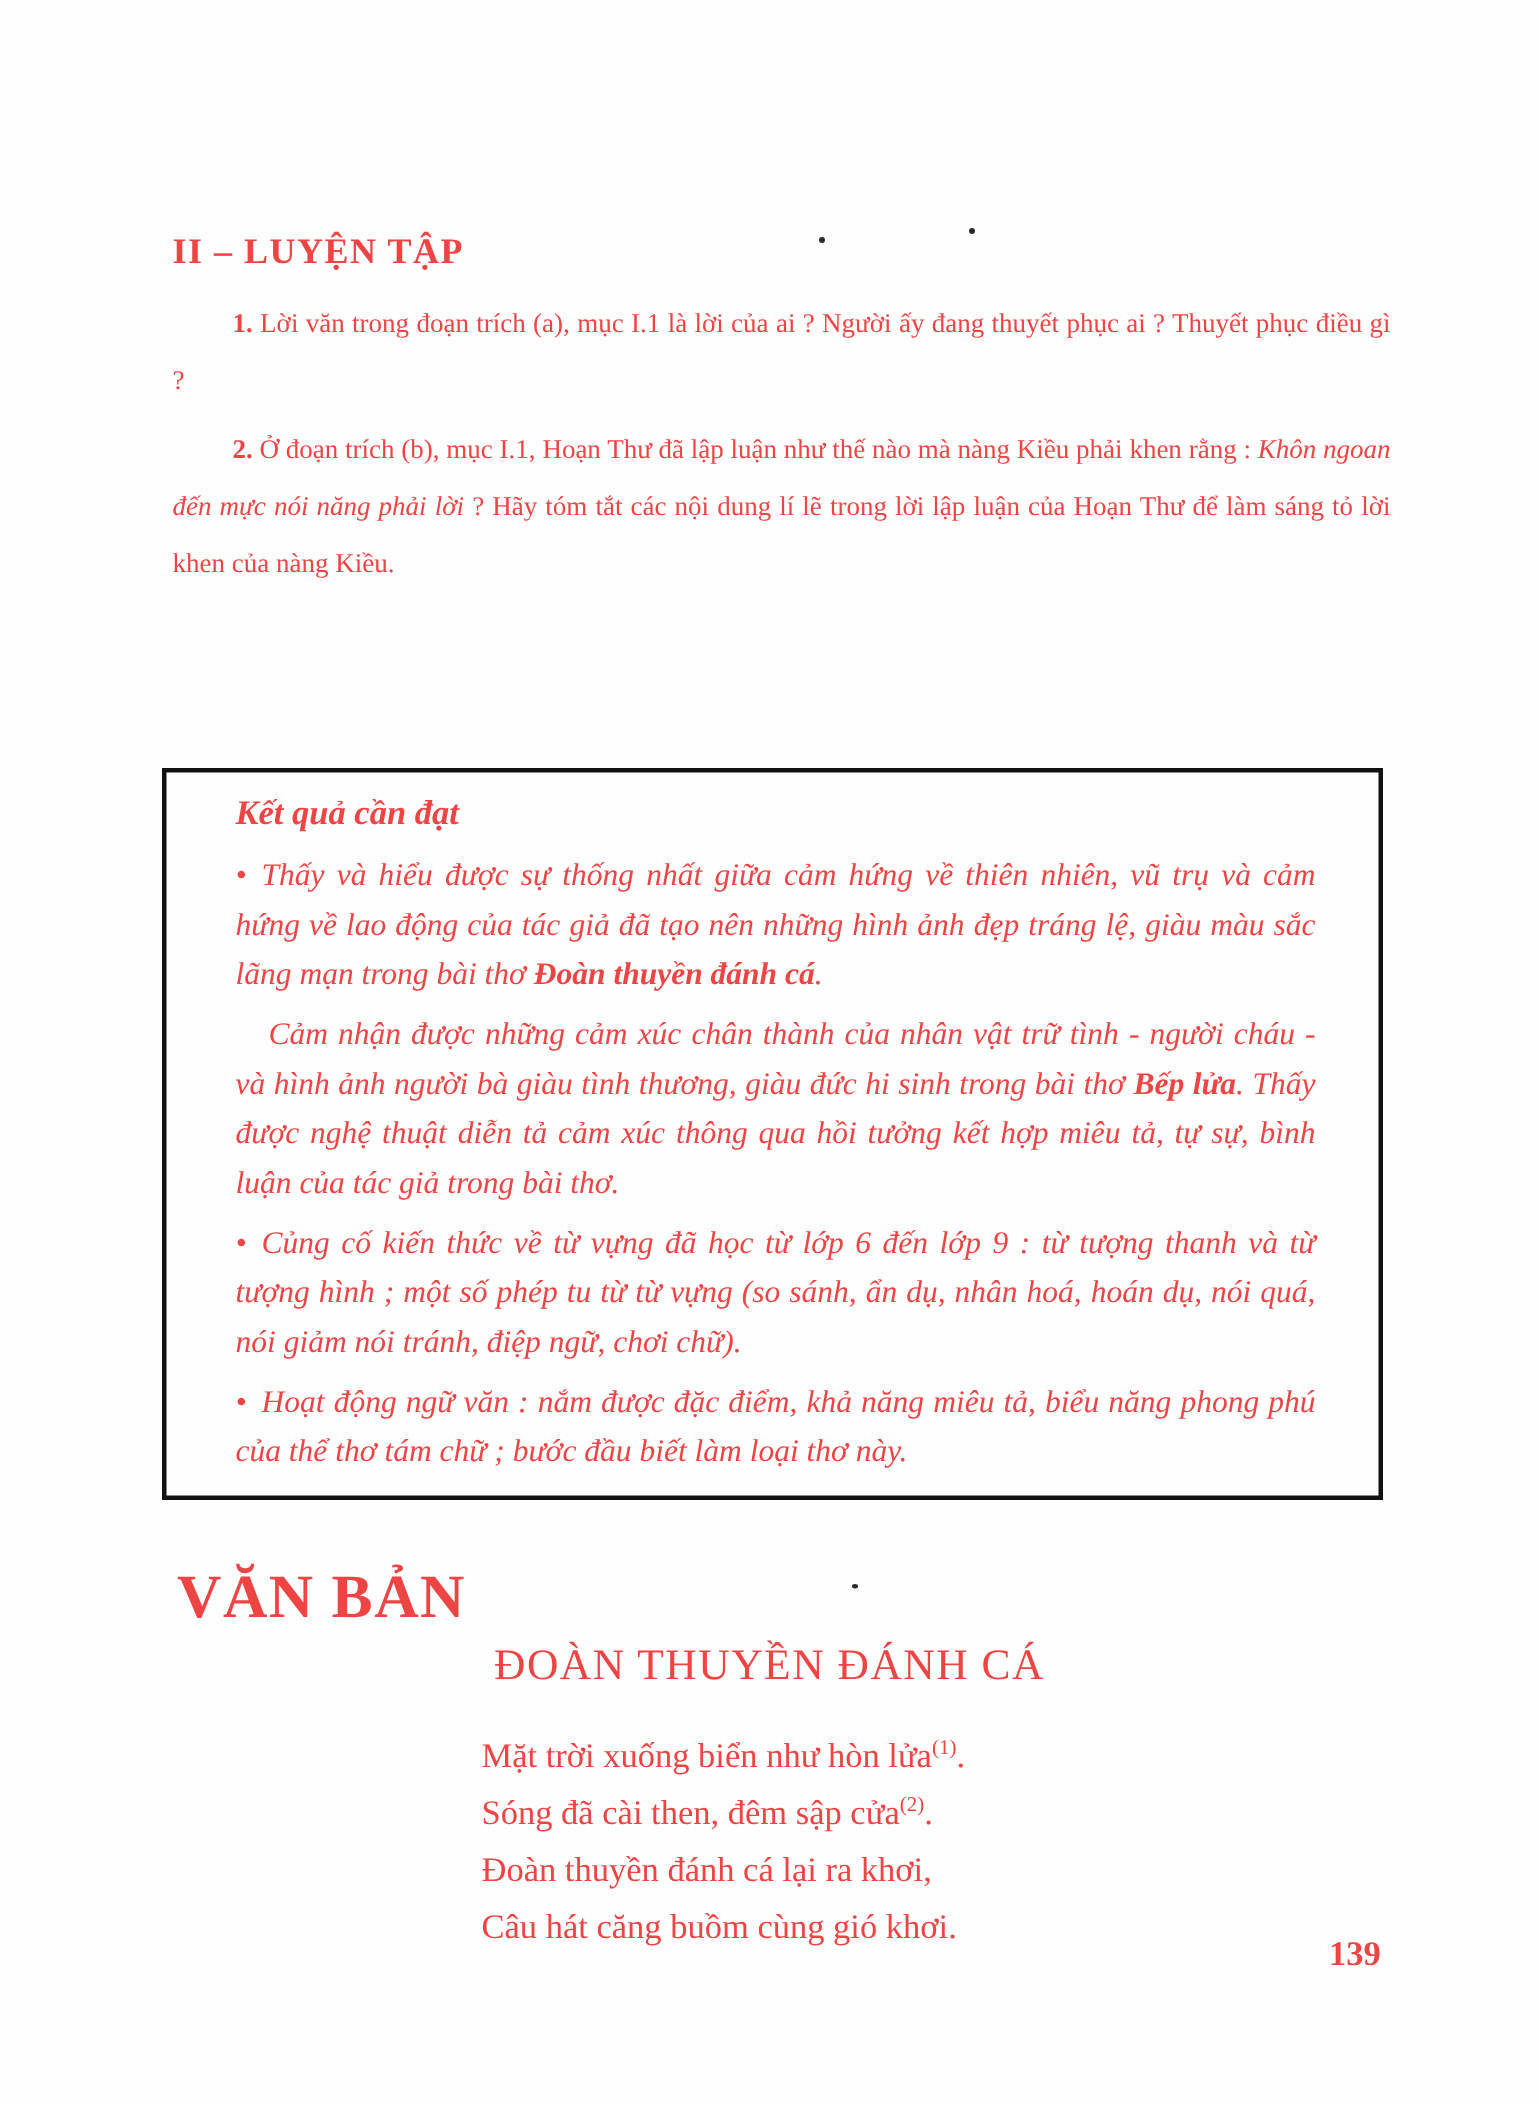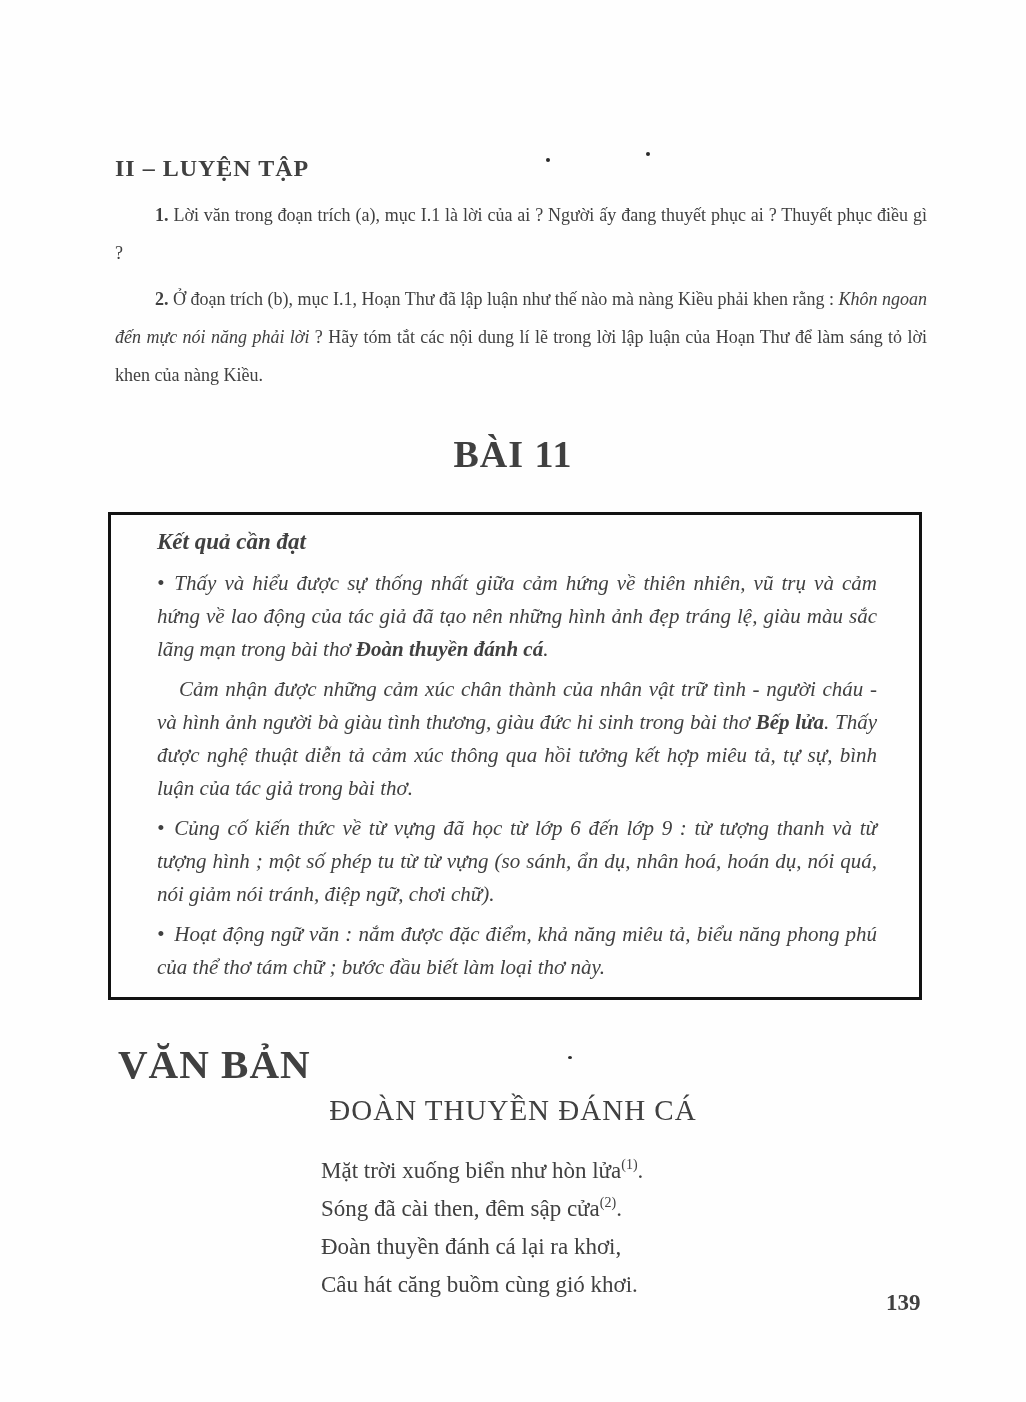--- a/index.html
+++ b/index.html
@@ -1,21 +1,21 @@
 <!DOCTYPE html>
 <html lang="vi"><head>
 <meta charset="utf-8">
 <style>
   html,body{margin:0;padding:0;background:#e8e8e8;}
   .page{
     position:relative;
     width:1026px;height:1402px;
     margin:0 auto;
     background:#fefefe;
-    color:#404040;
+    color:#ef4444;
     font-family:"Liberation Serif","DejaVu Serif",serif;
     overflow:hidden;
   }
   
   .speck{position:absolute;background:#2a2a2a;border-radius:50%;}
   .sp1{left:546px;top:158px;width:4px;height:4px;}
   .sp2{left:646px;top:152px;width:4px;height:4px;}
   .sp3{left:568px;top:1056px;width:4px;3px;height:3px;}
 
   .section-heading{
@@ -87,21 +87,20 @@
   <span class="speck sp2"></span>
   <span class="speck sp3"></span>
 
   <h2 class="section-heading">II – LUYỆN TẬP</h2>
 
   <div class="exercises">
     <p class="exercise"><b class="exnum">1.</b><span> Lời văn trong đoạn trích (a), mục I.1 là lời của ai ? Người ấy đang thuyết phục ai ? Thuyết phục điều gì ?</span></p>
     <p class="exercise"><b class="exnum">2.</b><span> Ở đoạn trích (b), mục I.1, Hoạn Thư đã lập luận như thế nào mà nàng Kiều phải khen rằng : </span><i>Khôn ngoan đến mực nói năng phải lời</i><span> ? Hãy tóm tắt các nội dung lí lẽ trong lời lập luận của Hoạn Thư để làm sáng tỏ lời khen của nàng Kiều.</span></p>
   </div>
 
-  <h1 class="lesson-title">BÀI 11</h1>
 
   <section class="goals-box">
     <h3 class="goals-heading">Kết quả cần đạt</h3>
 
     <p class="goal"><span class="bullet">•</span><span>Thấy và hiểu được sự thống nhất giữa cảm hứng về thiên nhiên, vũ trụ và cảm hứng về lao động của tác giả đã tạo nên những hình ảnh đẹp tráng lệ, giàu màu sắc lãng mạn trong bài thơ </span><b>Đoàn thuyền đánh cá</b><span>.</span></p>
 
     <p class="goal no-bullet"><span class="bullet"></span><span>Cảm nhận được những cảm xúc chân thành của nhân vật trữ tình - người cháu - và hình ảnh người bà giàu tình thương, giàu đức hi sinh trong bài thơ </span><b>Bếp lửa</b><span>. Thấy được nghệ thuật diễn tả cảm xúc thông qua hồi tưởng kết hợp miêu tả, tự sự, bình luận của tác giả trong bài thơ.</span></p>
 
     <p class="goal"><span class="bullet">•</span><span>Củng cố kiến thức về từ vựng đã học từ lớp 6 đến lớp 9 : từ tượng thanh và từ tượng hình ; một số phép tu từ từ vựng (so sánh, ẩn dụ, nhân hoá, hoán dụ, nói quá, nói giảm nói tránh, điệp ngữ, chơi chữ).</span><b></b><span></span></p>
 

